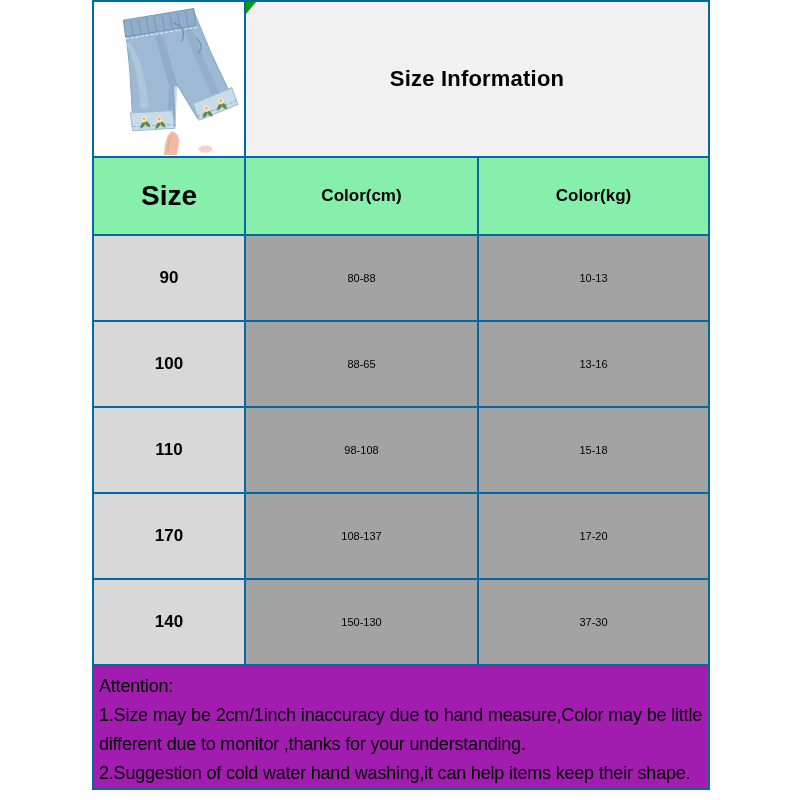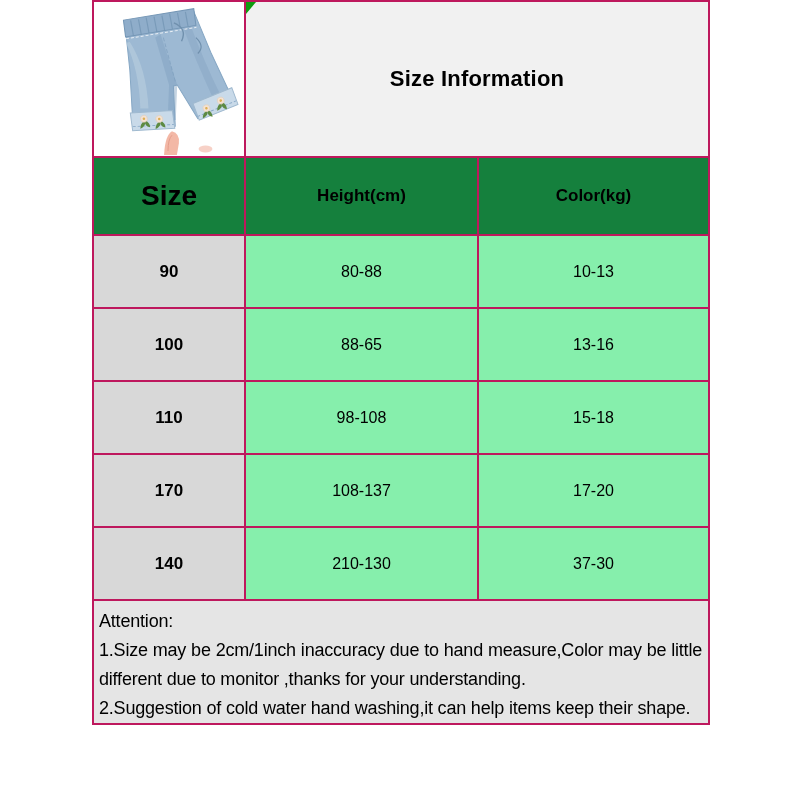--- a/index.html
+++ b/index.html
@@ -2,51 +2,51 @@
 <html><head>
 <meta charset="utf-8">
 <style>
   html,body{margin:0;padding:0;}
   body{
     width:800px;height:800px;background:#ffffff;position:relative;overflow:hidden;
     font-family:"Liberation Sans",sans-serif;color:#000;
   }
   .sheet{position:absolute;left:92px;top:0;width:616px;}
   table{border-collapse:collapse;width:616px;table-layout:fixed;}
-  td,th{border:2px solid #be185d;text-align:center;vertical-align:middle;padding:0;}
+  td,th{border:2px solid #0369a1;text-align:center;vertical-align:middle;padding:0;}
   col.c-size{width:152px;}
   col.c-height{width:233px;}
   col.c-weight{width:231px;}
 
   tr.photo-row{height:156px;}
   tr.head-row{height:78px;}
-  tr.data-row{height:73px;}
+  tr.data-row{height:86px;}
   tr.attn-row{height:118px;}
 
   td.photo-cell{background:#ffffff;padding:0;}
   td.photo-cell svg{display:block;margin:0 auto;}
 
   td.title-cell{
     background:#f1f1f1;position:relative;
     font-size:22px;font-weight:bold;letter-spacing:.2px;
   }
   .corner-flag{
     position:absolute;top:0;left:0;width:10px;height:12px;
     background:#0f9b0f;
     clip-path:polygon(0 0,100% 0,0 100%);
   }
 
-  th{background:#15803d;font-weight:bold;font-size:17px;}
+  th{background:#86efac;font-weight:bold;font-size:17px;}
   th.size-head{font-size:28px;}
 
   td.size-cell{background:#d8d8d8;font-weight:bold;font-size:17px;}
-  td.val-cell{background:#86efac;font-size:16px;font-weight:normal;}
+  td.val-cell{background:#a3a3a3;font-size:11px;font-weight:normal;}
 
   td.attn-cell{
-    background:#e5e5e5;text-align:left;vertical-align:top;
+    background:#a21caf;text-align:left;vertical-align:top;
     padding:6px 6px 0 5px;
     font-size:18px;line-height:29px;letter-spacing:-0.2px;
   }
   .attn-heading{text-align:left;}
   .attn-item{text-align:justify;}
 </style>
 </head>
 <body>
 
 <div class="sheet">
@@ -128,21 +128,21 @@
         </svg>
       </td>
       <td class="title-cell" colspan="2">
         <span class="corner-flag"></span>
         <span>Size Information</span>
       </td>
     </tr>
 
     <tr class="head-row">
       <th class="size-head">Size</th>
-      <th>Height(cm)</th>
+      <th>Color(cm)</th>
       <th>Color(kg)</th>
     </tr>
 
     <tr class="data-row">
       <td class="size-cell">90</td>
       <td class="val-cell">80-88</td>
       <td class="val-cell">10-13</td>
     </tr>
     <tr class="data-row">
       <td class="size-cell">100</td>
@@ -154,21 +154,21 @@
       <td class="val-cell">98-108</td>
       <td class="val-cell">15-18</td>
     </tr>
     <tr class="data-row">
       <td class="size-cell">170</td>
       <td class="val-cell">108-137</td>
       <td class="val-cell">17-20</td>
     </tr>
     <tr class="data-row">
       <td class="size-cell">140</td>
-      <td class="val-cell">210-130</td>
+      <td class="val-cell">150-130</td>
       <td class="val-cell">37-30</td>
     </tr>
 
     <tr class="attn-row">
       <td class="attn-cell" colspan="3">
         <div class="attn-heading">Attention:</div>
         <div class="attn-item">1.Size may be 2cm/1inch inaccuracy due to hand measure,Color may be little different due to monitor ,thanks for your understanding.</div>
         <div class="attn-item">2.Suggestion of cold water hand washing,it can help items keep their shape.</div>
       </td>
     </tr>

